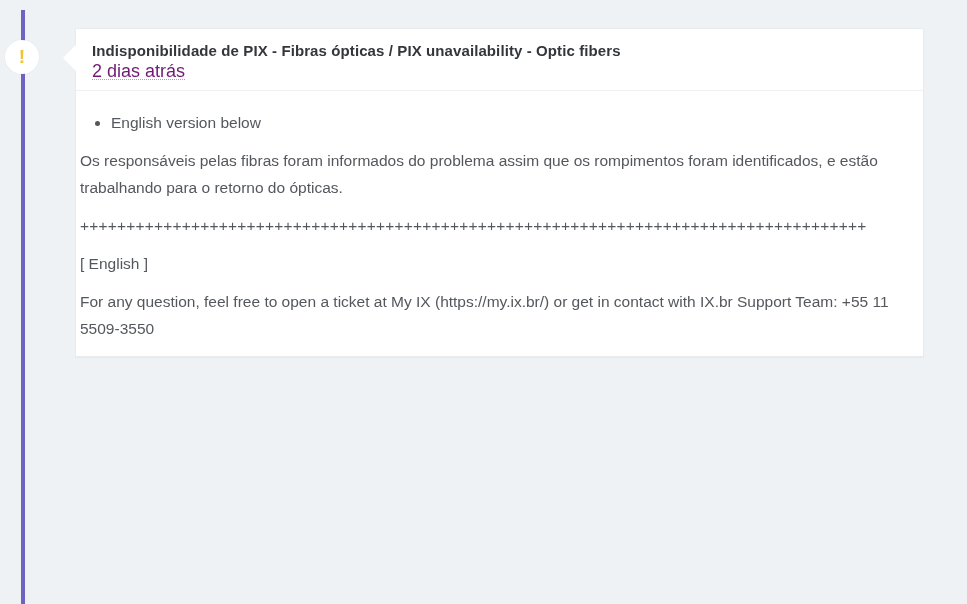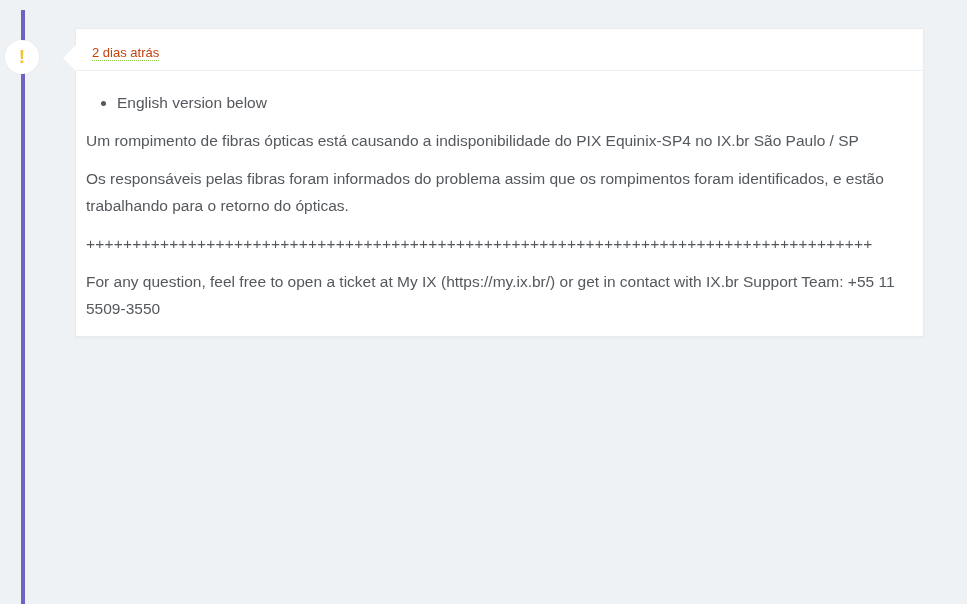--- a/index.html
+++ b/index.html
@@ -62,30 +62,30 @@
   .card-title {
     font-size: 15px;
     font-weight: bold;
     color: #33363b;
     line-height: 19px;
     letter-spacing: 0.1px;
   }
   .card-time {
     display: inline-block;
     margin-top: 4px;
-    font-size: 13px;
+    font-size: 18px;
     line-height: 15px;
-    color: #c2410c;
+    color: #701a75;
     text-decoration: none;
     border-bottom: 1px dotted #8dc63f;
     cursor: pointer;
   }
 
   .card-body {
-    padding: 12px 16px 12px 10px;
+    padding: 12px 16px 12px 4px;
     font-size: 15.5px;
     line-height: 27px;
     color: #54585d;
   }
   .card-body ul {
     margin: 6px 0 0 0;
     padding-left: 31px;
   }
   .card-body li { line-height: 27px; }
   .card-body p {
@@ -99,34 +99,35 @@
 
 <div class="timeline-line"></div>
 
 <div class="timeline-icon">
   <span class="glyph">!</span>
 </div>
 
 <div class="card">
 
   <div class="card-header">
+    <div class="card-title">Indisponibilidade de PIX - Fibras ópticas / PIX unavailability - Optic fibers</div>
     <a class="card-time">2 dias atrás</a>
   </div>
 
   <div class="card-body">
     <ul>
       <li>English version below</li>
     </ul>
 
-    <p>Um rompimento de fibras ópticas está causando a indisponibilidade do PIX Equinix-SP4 no IX.br São Paulo / SP</p>
 
     <p>Os responsáveis pelas fibras foram informados do problema assim que os rompimentos foram identificados, e estão trabalhando para o retorno do ópticas.</p>
 
 
     <p class="separator">+++++++++++++++++++++++++++++++++++++++++++++++++++++++++++++++++++++++++++++++++++++</p>
 
+    <p>[ English ]</p>
 
 
 
     <p>For any question, feel free to open a ticket at My IX (https://my.ix.br/) or get in contact with IX.br Support Team: +55 11 5509-3550</p>
   </div>
 
 </div>
 
 </body></html>

